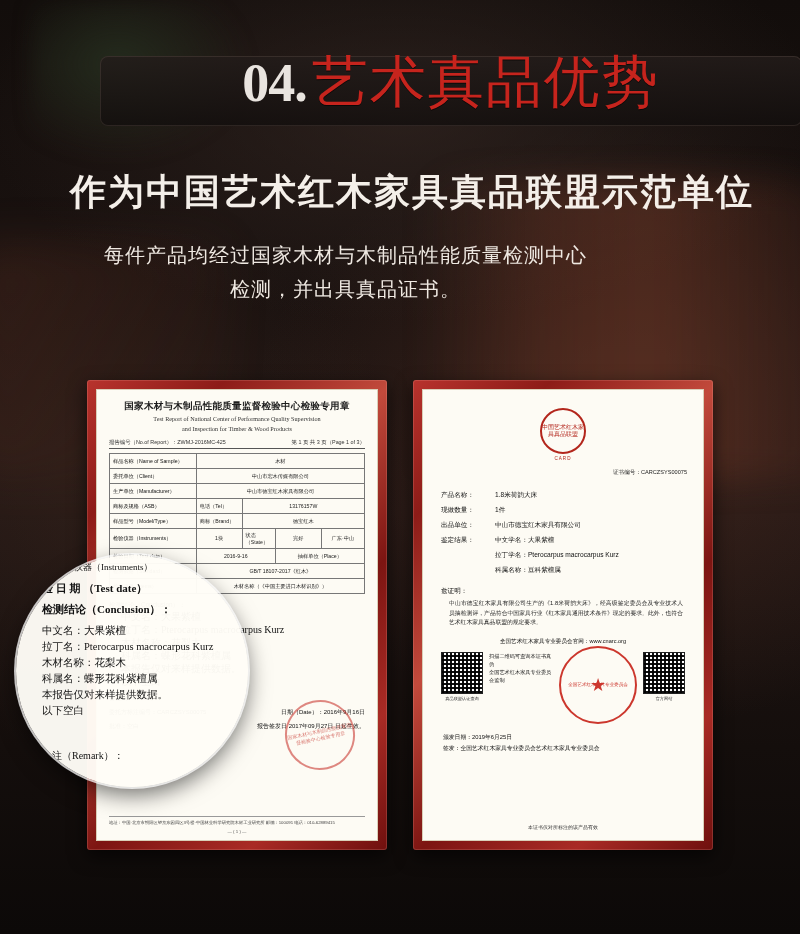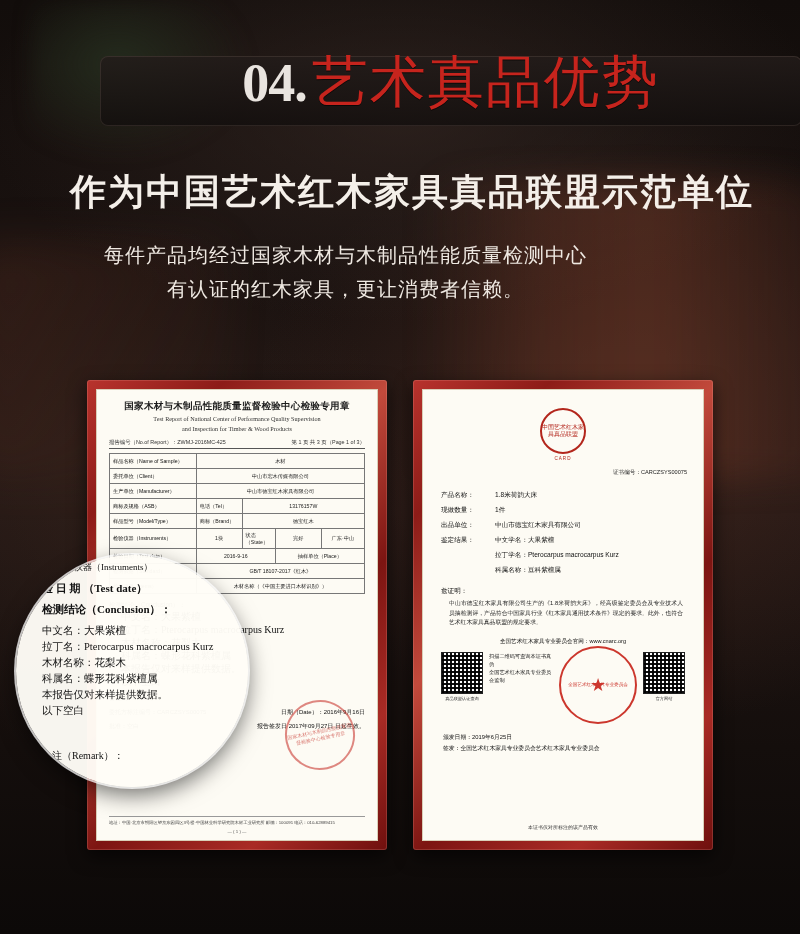--- a/index.html
+++ b/index.html
@@ -468,21 +468,21 @@
       <span class="num-04">04</span>
       <span class="num-dot">.</span>
       <span class="title-cn">艺术真品优势</span>
     </div>
   </div>
 
   <div class="headline">作为中国艺术红木家具真品联盟示范单位</div>
 
   <div class="sub-lines">
     <div>每件产品均经过国家木材与木制品性能质量检测中心</div>
-    <div>有认证的红木家具，更让消费者信赖。</div>
+    <div>检测，并出具真品证书。</div>
   </div>
 
   <div class="frames">
 
     <div class="frame">
       <div class="frame-inner">
         <div class="rep-title">国家木材与木制品性能质量监督检验中心检验专用章</div>
         <div class="rep-title-en">Test Report of National Center of Performance Quality Supervision</div>
         <div class="rep-title-en">and Inspection for Timber &amp; Wood Products</div>
 

